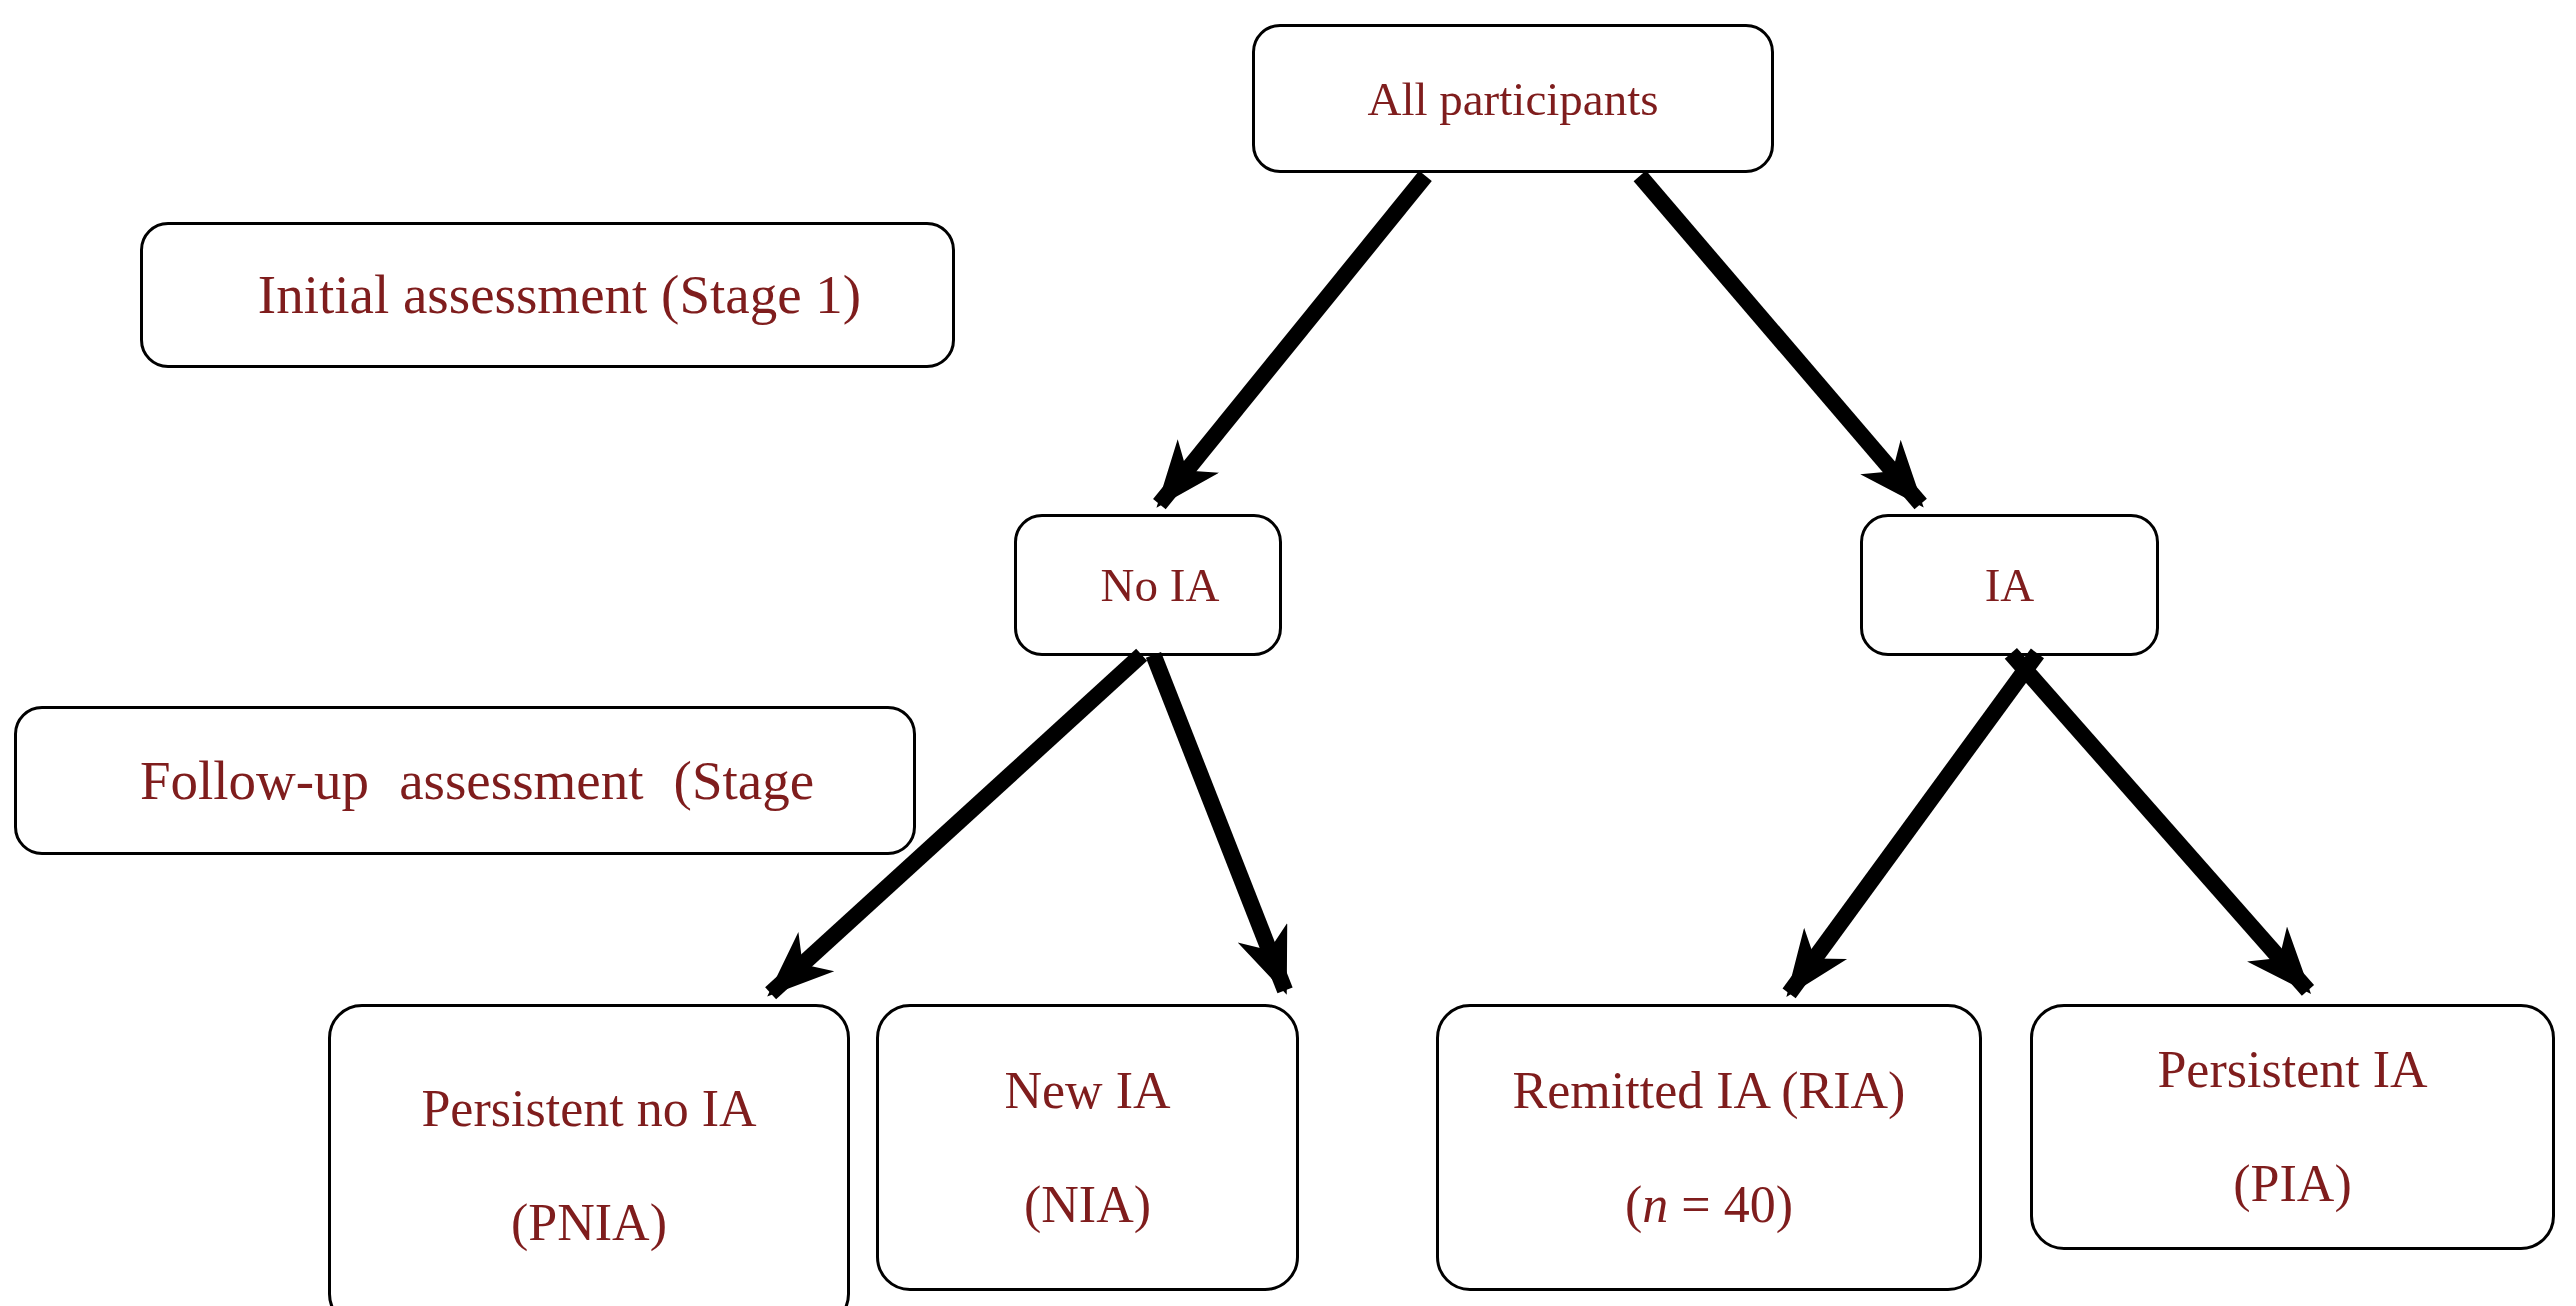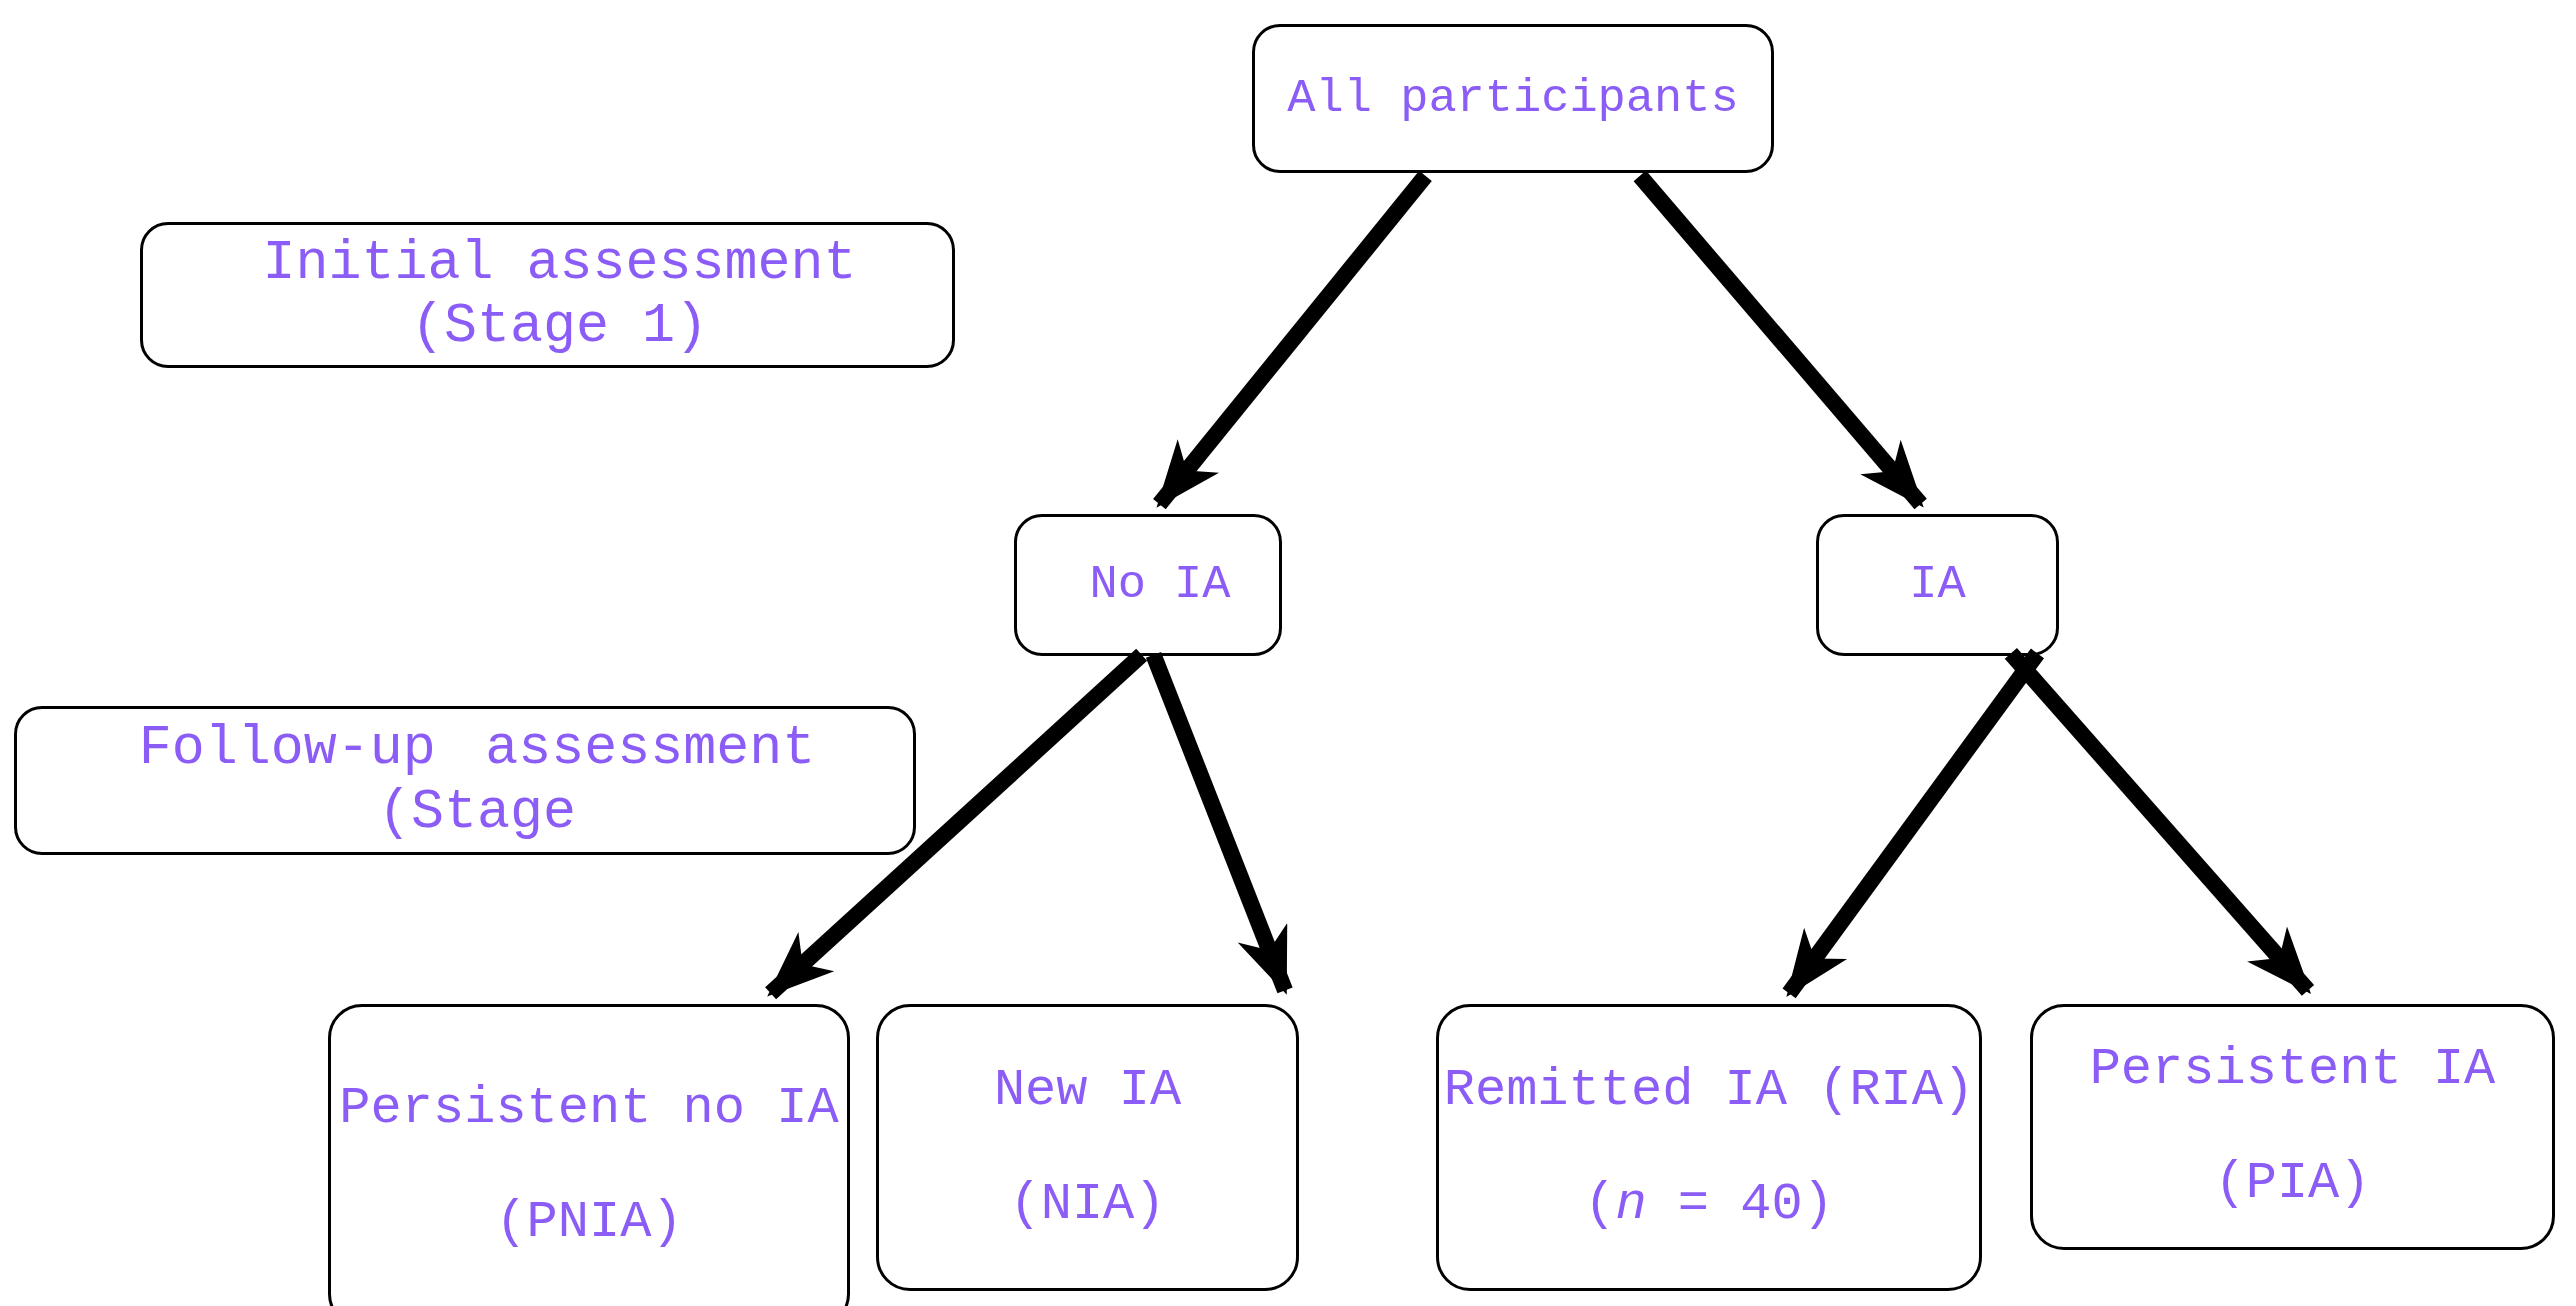--- a/index.html
+++ b/index.html
@@ -5,22 +5,22 @@
   html, body {
     margin: 0;
     padding: 0;
     background: #ffffff;
   }
   .canvas {
     position: relative;
     width: 2576px;
     height: 1306px;
     background: #ffffff;
-    font-family: Liberation Mono, monospace;
-    color: #8b5cf6;
+    font-family: Liberation Serif, serif;
+    color: #7f1d1d;
     overflow: hidden;
     border-radius: 21px;
   }
   .svg-layer {
     position: absolute;
     left: 0; top: 0;
     width: 2576px;
     height: 1306px;
     z-index: 2;
     pointer-events: none;
@@ -71,21 +71,21 @@
   </div>
 
   <div class="node fs-stage" style="left:140px; top:222px; width:815px; height:146px;">
     <span>Initial assessment (Stage 1)</span>
   </div>
 
   <div class="node fs-node" style="left:1014px; top:514px; width:268px; height:142px;padding-left:24px;">
     <span>No IA</span>
   </div>
 
-  <div class="node fs-node" style="left:1816px; top:514px; width:243px; height:142px;">
+  <div class="node fs-node" style="left:1860px; top:514px; width:299px; height:142px;">
     <span>IA</span>
   </div>
 
   <div class="node fs-stage" style="left:14px; top:706px; width:902px; height:149px;justify-content:center;">
     <span class="justified">Follow-up assessment (Stage</span>
   </div>
 
   <div class="node node--leaf fs-leaf" style="left:328px; top:1004px; width:522px; height:324px;">
     <span class="leaf-line">Persistent no IA</span>
     <span class="leaf-line">(PNIA)</span>

